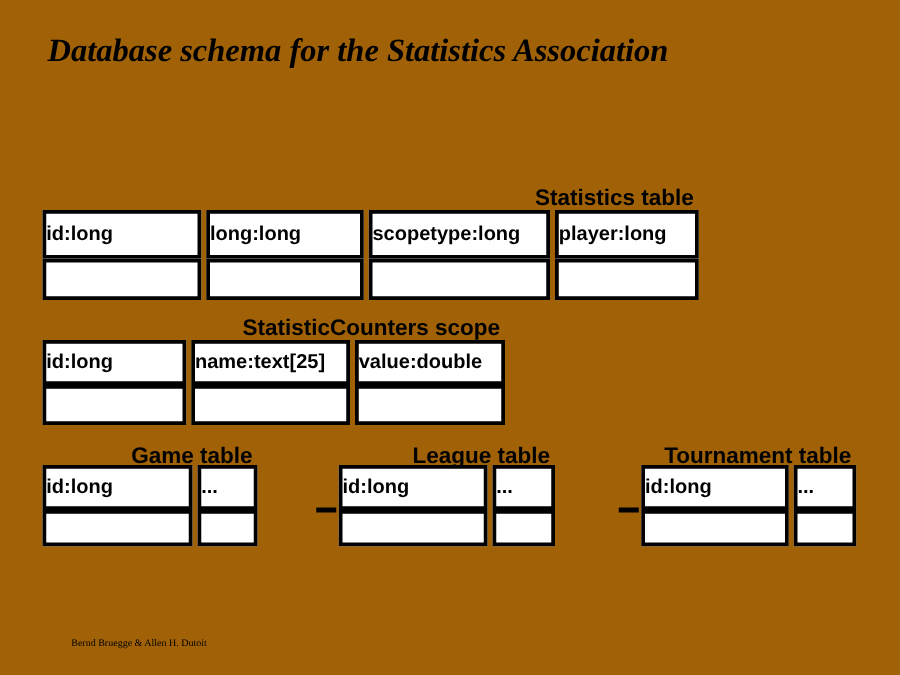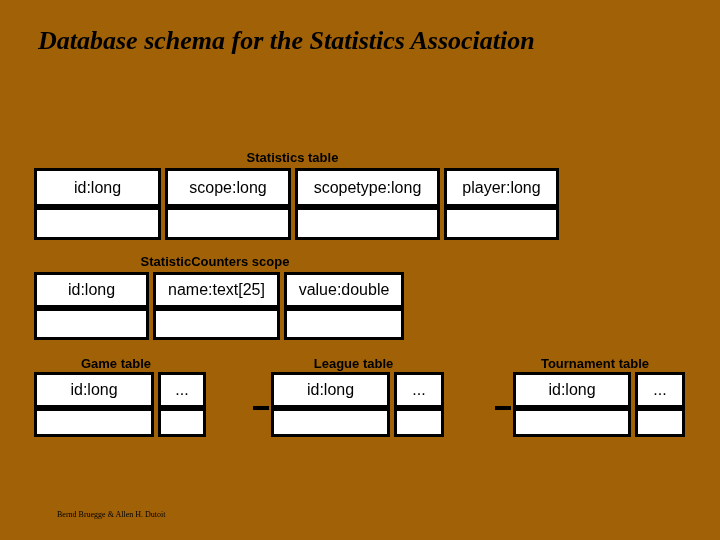--- a/index.html
+++ b/index.html
@@ -4,29 +4,29 @@
 <style>
   html,body{margin:0;padding:0;}
   body{width:720px;height:540px;background:#fff;}
   .slide{position:relative;width:720px;height:540px;background:#a16207;overflow:hidden;
          font-family:"Liberation Sans",sans-serif;color:#000;}
 
   .slide-title{position:absolute;left:38px;top:26px;margin:0;
     font-family:"Liberation Serif",serif;font-style:italic;font-weight:700;
     font-size:26px;line-height:1.15;color:#000;white-space:nowrap;}
 
-  .tbl-label{position:absolute;text-align:center;
-    font-family:"Liberation Sans",sans-serif;font-weight:700;font-size:13px;
+  .tbl-label{position:absolute;text-align:right;
+    font-family:"Liberation Sans",sans-serif;font-weight:700;font-size:18px;
     line-height:18px;color:#000;white-space:nowrap;}
 
   table.db-table{position:absolute;border-collapse:separate;border-spacing:4px 0;
     table-layout:fixed;}
   table.db-table td{border:3px solid #000;background:#fff;box-sizing:border-box;
-    padding:0;text-align:center;vertical-align:middle;
-    font-family:"Liberation Sans",sans-serif;font-weight:400;font-size:16px;
+    padding:0;text-align:left;vertical-align:middle;
+    font-family:"Liberation Sans",sans-serif;font-weight:700;font-size:16px;
     color:#000;overflow:hidden;white-space:nowrap;}
 
   
   .t-stats{left:30px;top:168px;}
   .t-stats .c0{width:127px}.t-stats .c1{width:126px}
   .t-stats .c2{width:145px}.t-stats .c3{width:115px}
   .t-stats tr.hdr td{height:39px}
   .t-stats tr.emp td{height:33px}
 
   
@@ -66,21 +66,21 @@
 
 <div class="slide">
 
   <h1 class="slide-title">Database schema for the Statistics Association</h1>
 
   <div class="tbl-label lbl-stats">Statistics table</div>
   <table class="db-table t-stats">
     <tbody>
       <tr class="hdr">
         <td class="c0">id:long</td>
-        <td class="c1">scope:long</td>
+        <td class="c1">long:long</td>
         <td class="c2">scopetype:long</td>
         <td class="c3">player:long</td>
       </tr>
       <tr class="emp">
         <td class="c0"></td>
         <td class="c1"></td>
         <td class="c2"></td>
         <td class="c3"></td>
       </tr>
     </tbody>

